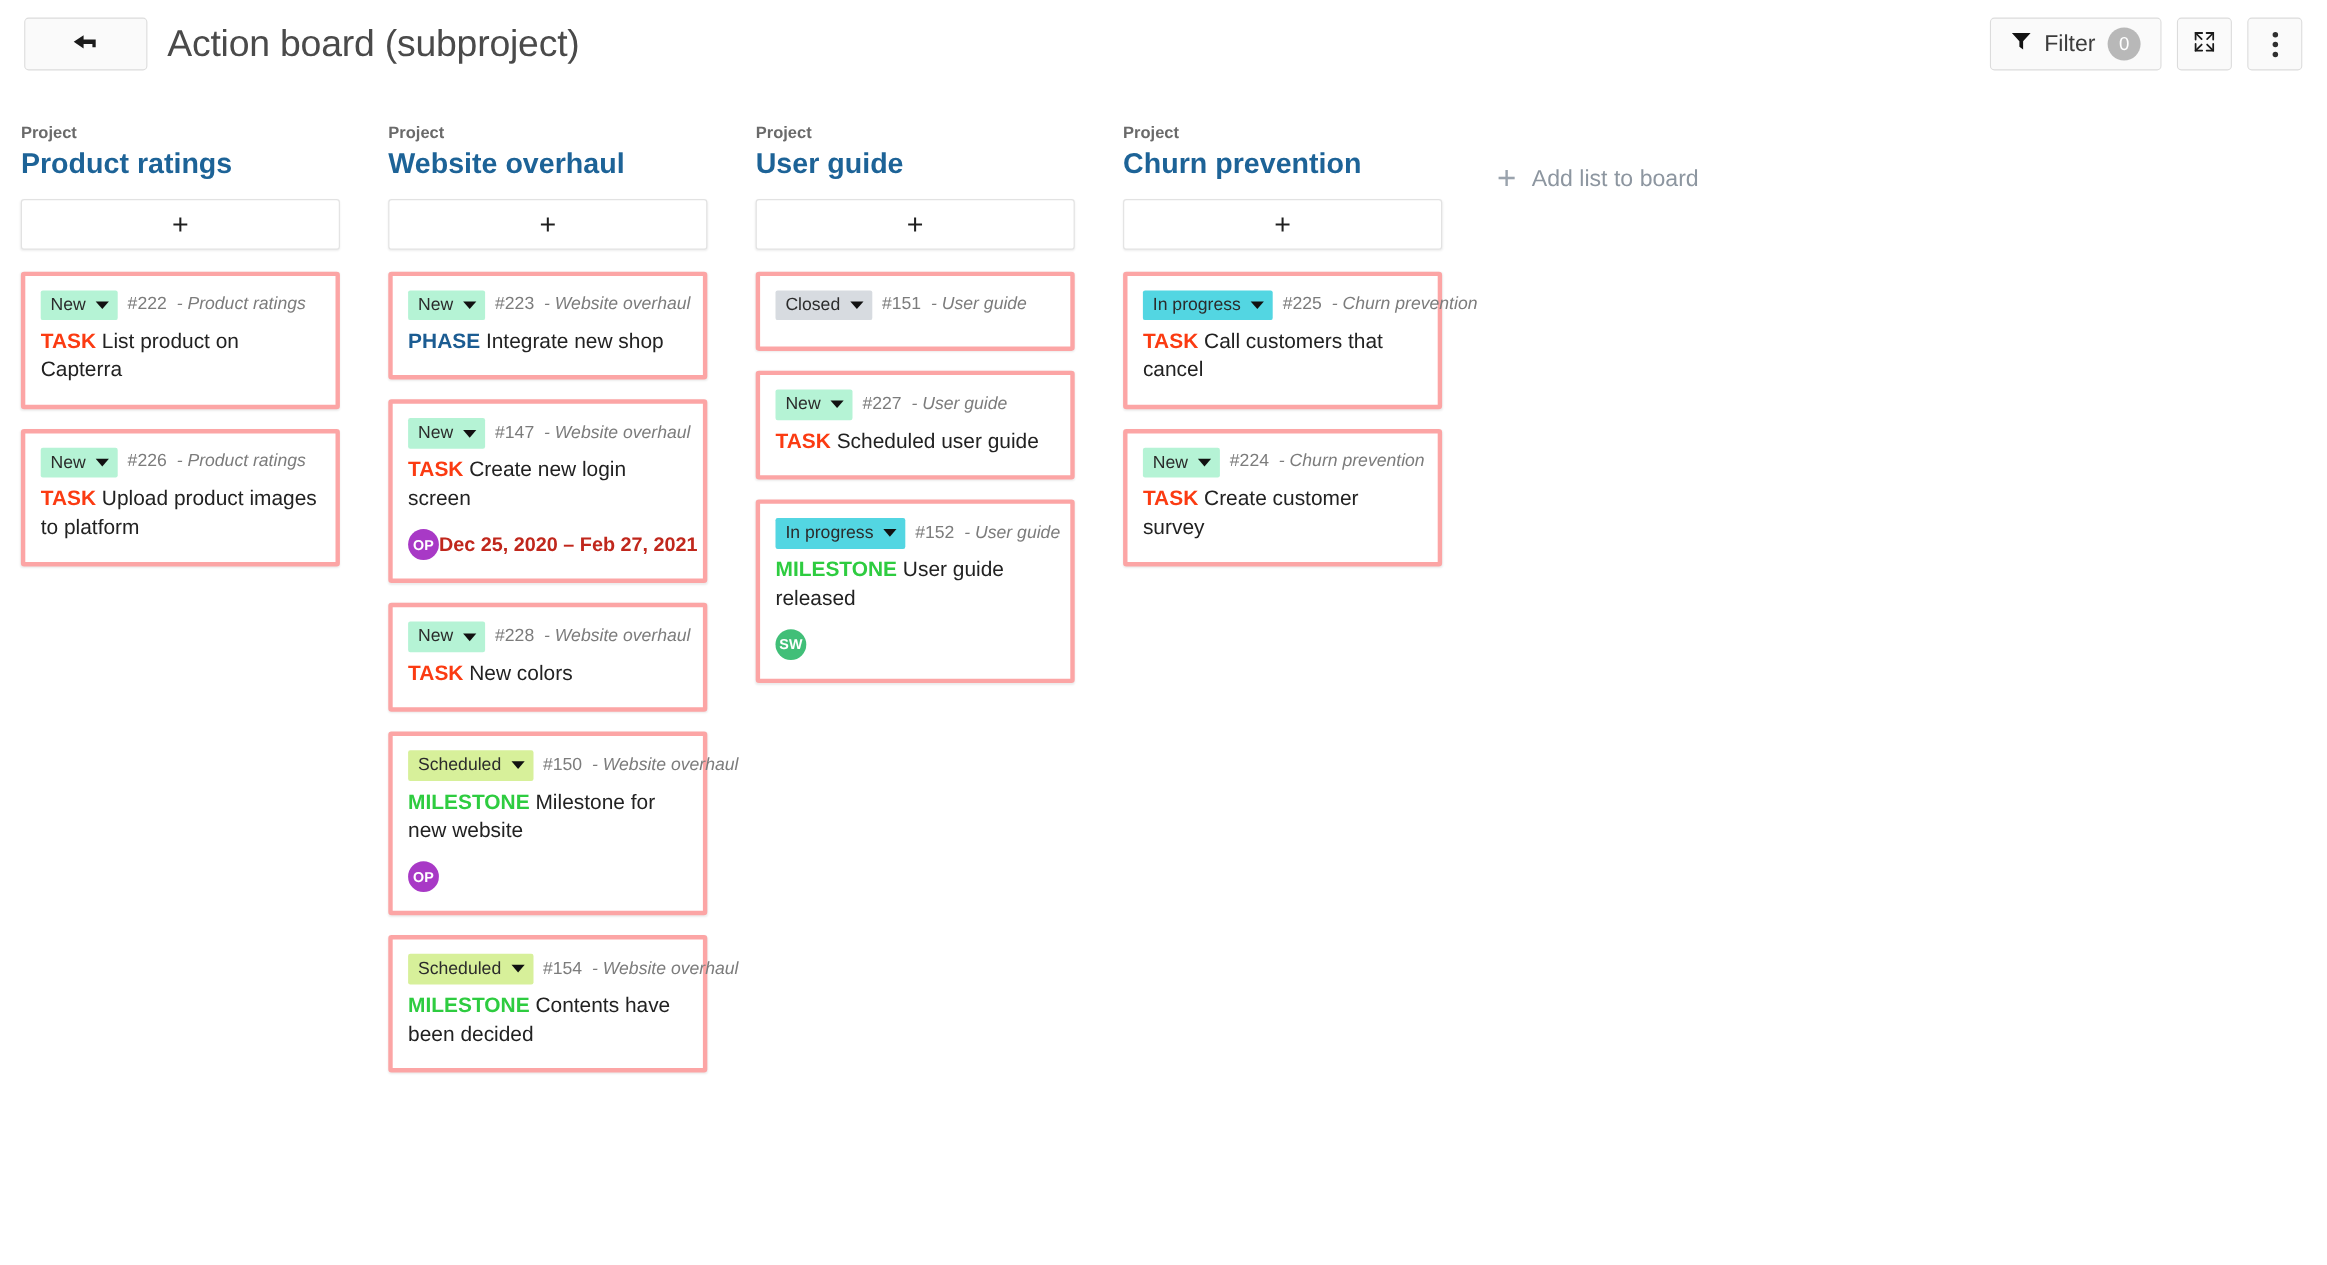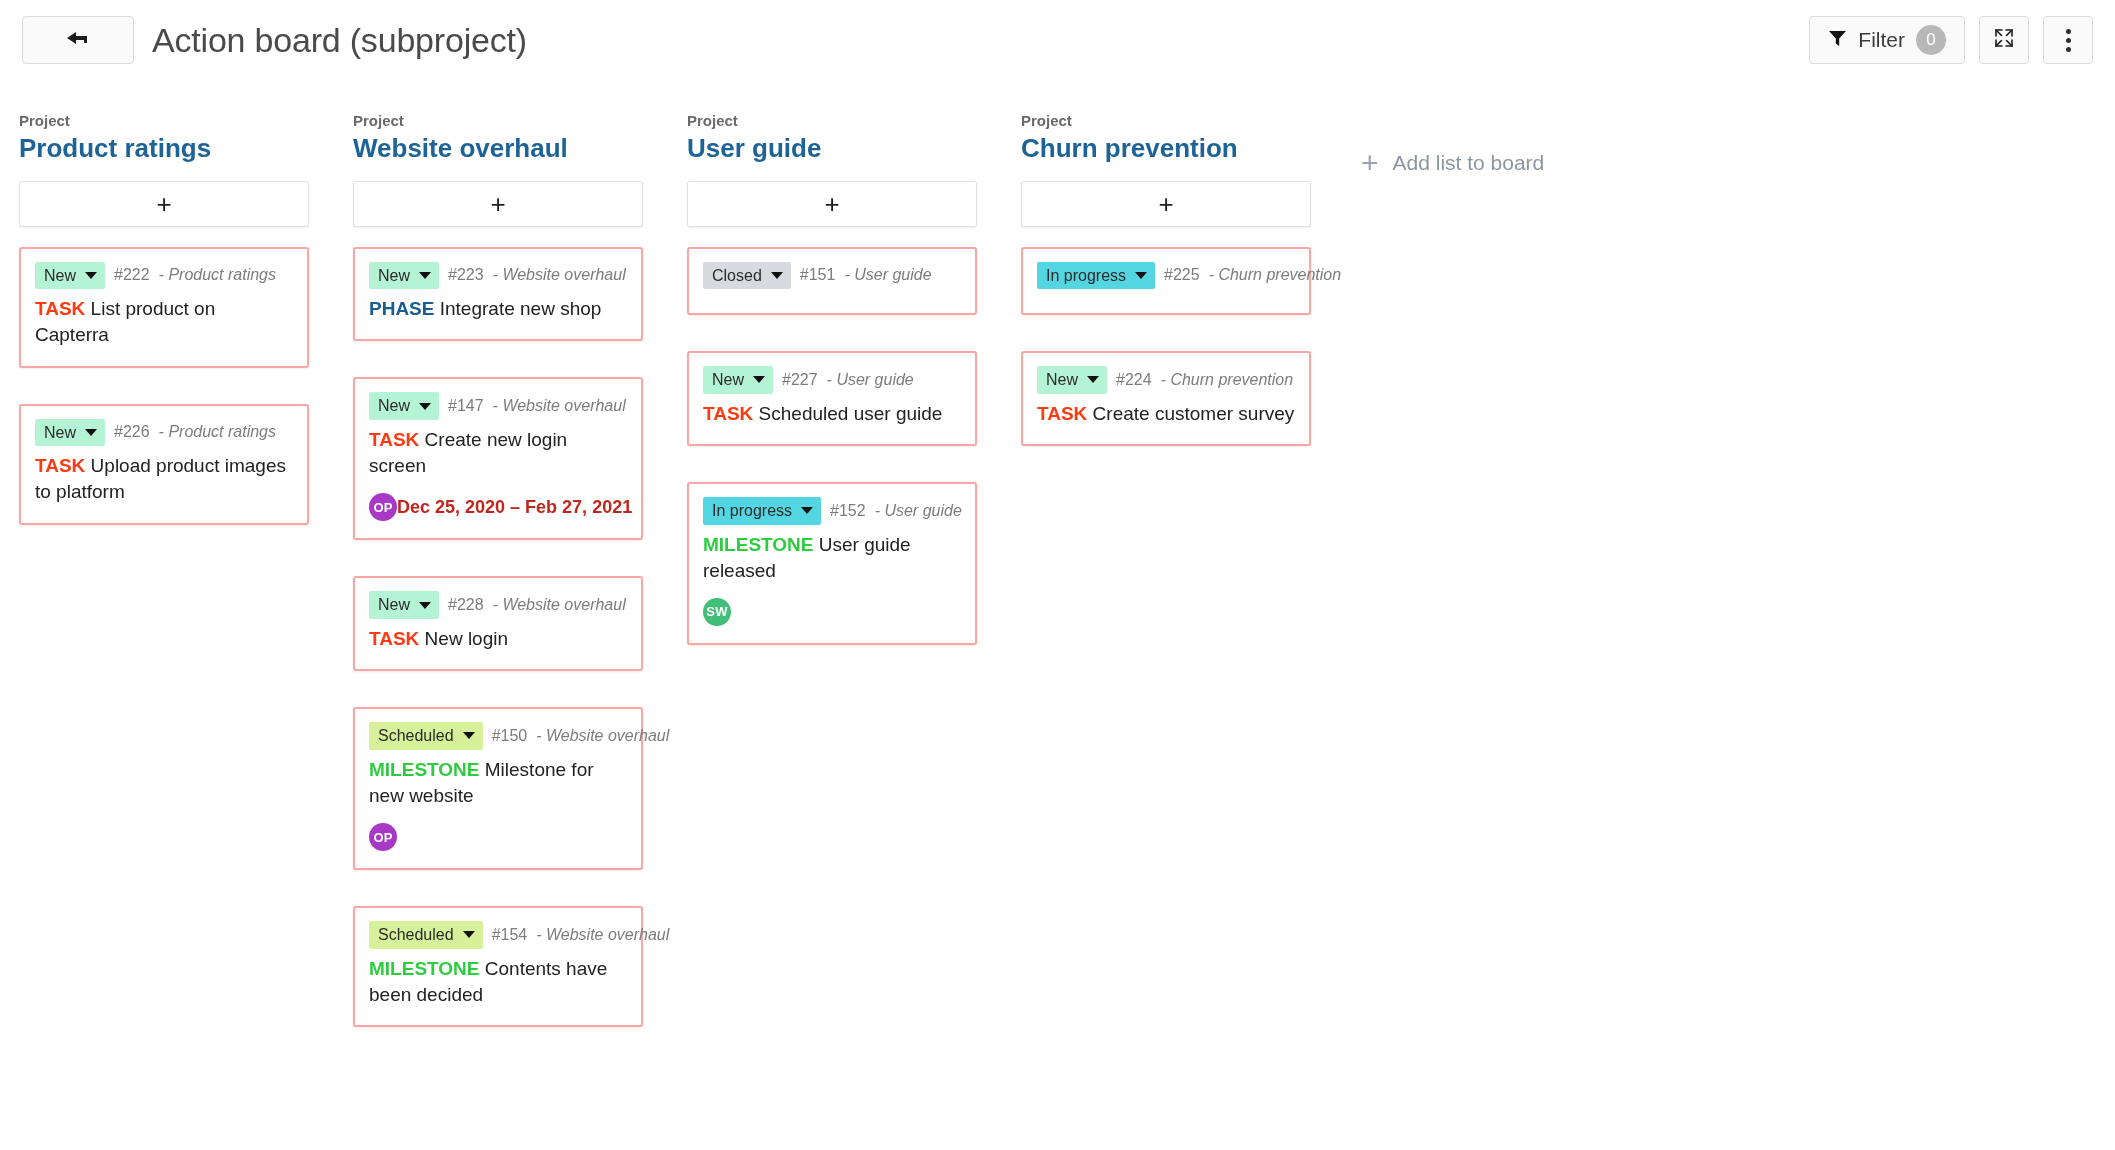--- a/index.html
+++ b/index.html
@@ -144,25 +144,25 @@
   }
   .plus-glyph {
     font-size: 26px;
     color: #1f1f1f;
     line-height: 1;
     font-weight: 300;
   }
 
   .card {
     background: #ffffff;
-    border: 2px solid #fca5a5;
+    border: 4px solid #fca5a5;
     border-radius: 3px;
     box-shadow: 0 1px 2px rgba(0,0,0,0.08);
     padding: 13px 14px 17px 14px;
-    margin-bottom: 36px;
+    margin-bottom: 18px;
     cursor: pointer;
   }
 
   .card-meta {
     display: flex;
     align-items: center;
     gap: 9px;
     margin-bottom: 7px;
     flex-wrap: nowrap;
   }
@@ -382,21 +382,21 @@
       </div>
       <div class="card">
         <div class="card-meta">
           <span class="status-badge badge-new">
             <span>New</span>
             <i class="caret"></i>
           </span>
           <span class="card-id">#228</span>
           <span class="card-project">- Website overhaul</span>
         </div>
-        <div class="card-title"><span class="type-tag type-task">TASK</span><span> New login</span></div>
+        <div class="card-title"><span class="type-tag type-task">TASK</span><span> New colors</span></div>
       </div>
       <div class="card">
         <div class="card-meta">
           <span class="status-badge badge-scheduled">
             <span>Scheduled</span>
             <i class="caret"></i>
           </span>
           <span class="card-id">#150</span>
           <span class="card-project">- Website overhaul</span>
         </div>
@@ -467,20 +467,21 @@
       </div>
       <div class="card">
         <div class="card-meta">
           <span class="status-badge badge-inprogress">
             <span>In progress</span>
             <i class="caret"></i>
           </span>
           <span class="card-id">#225</span>
           <span class="card-project">- Churn prevention</span>
         </div>
+        <div class="card-title"><span class="type-tag type-task">TASK</span><span> Call customers that cancel</span></div>
       </div>
       <div class="card">
         <div class="card-meta">
           <span class="status-badge badge-new">
             <span>New</span>
             <i class="caret"></i>
           </span>
           <span class="card-id">#224</span>
           <span class="card-project">- Churn prevention</span>
         </div>

